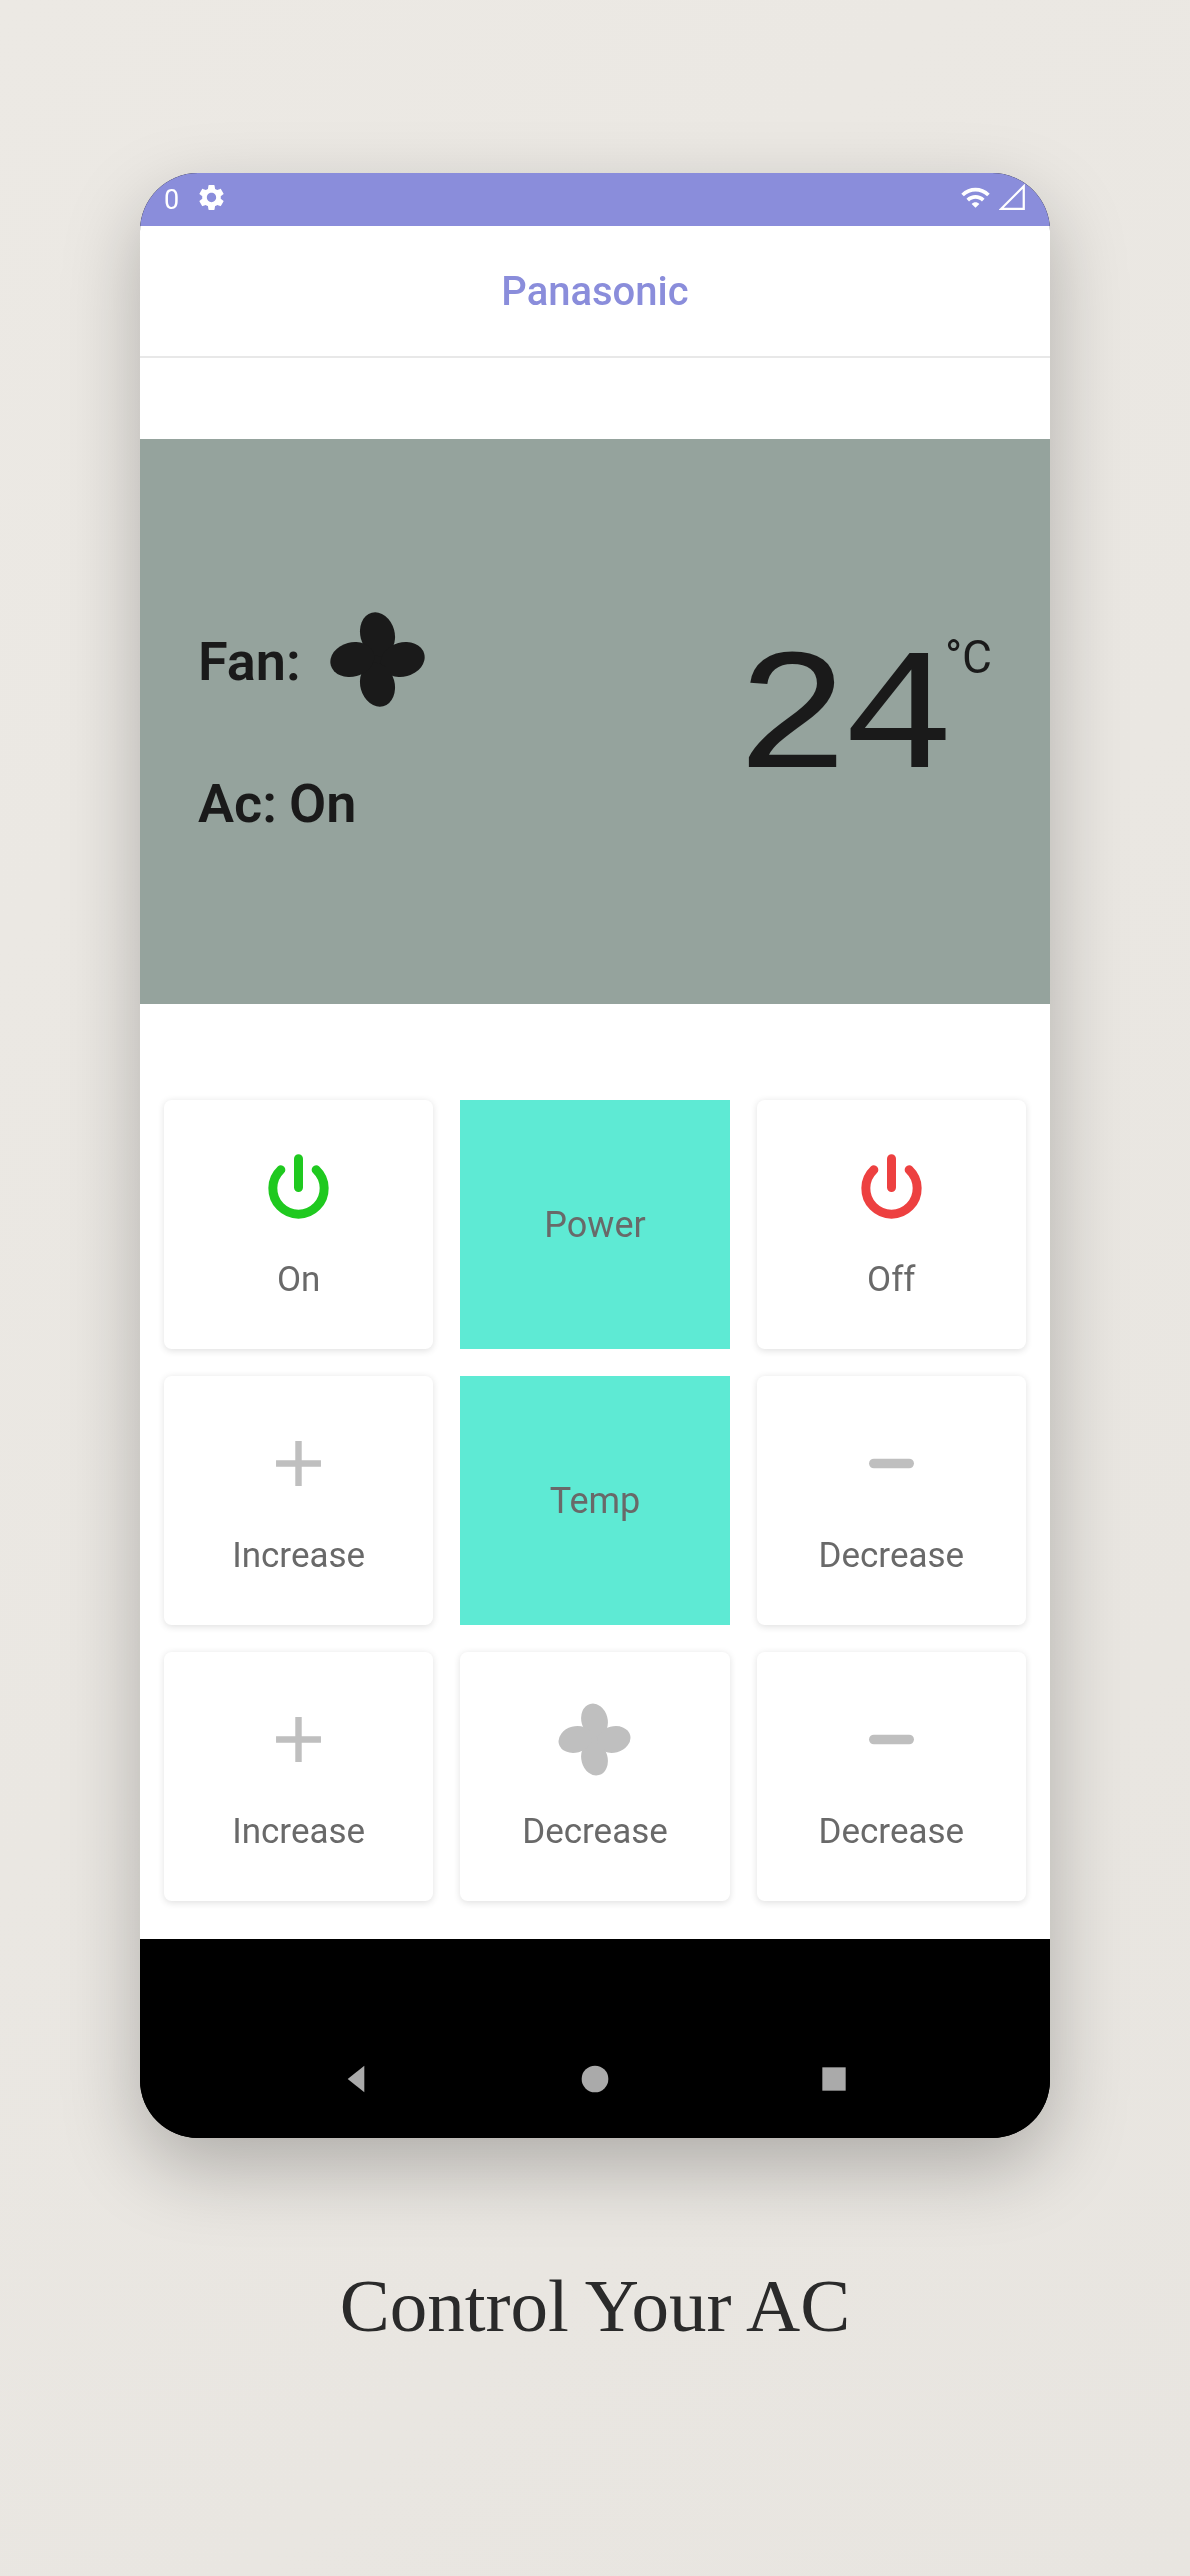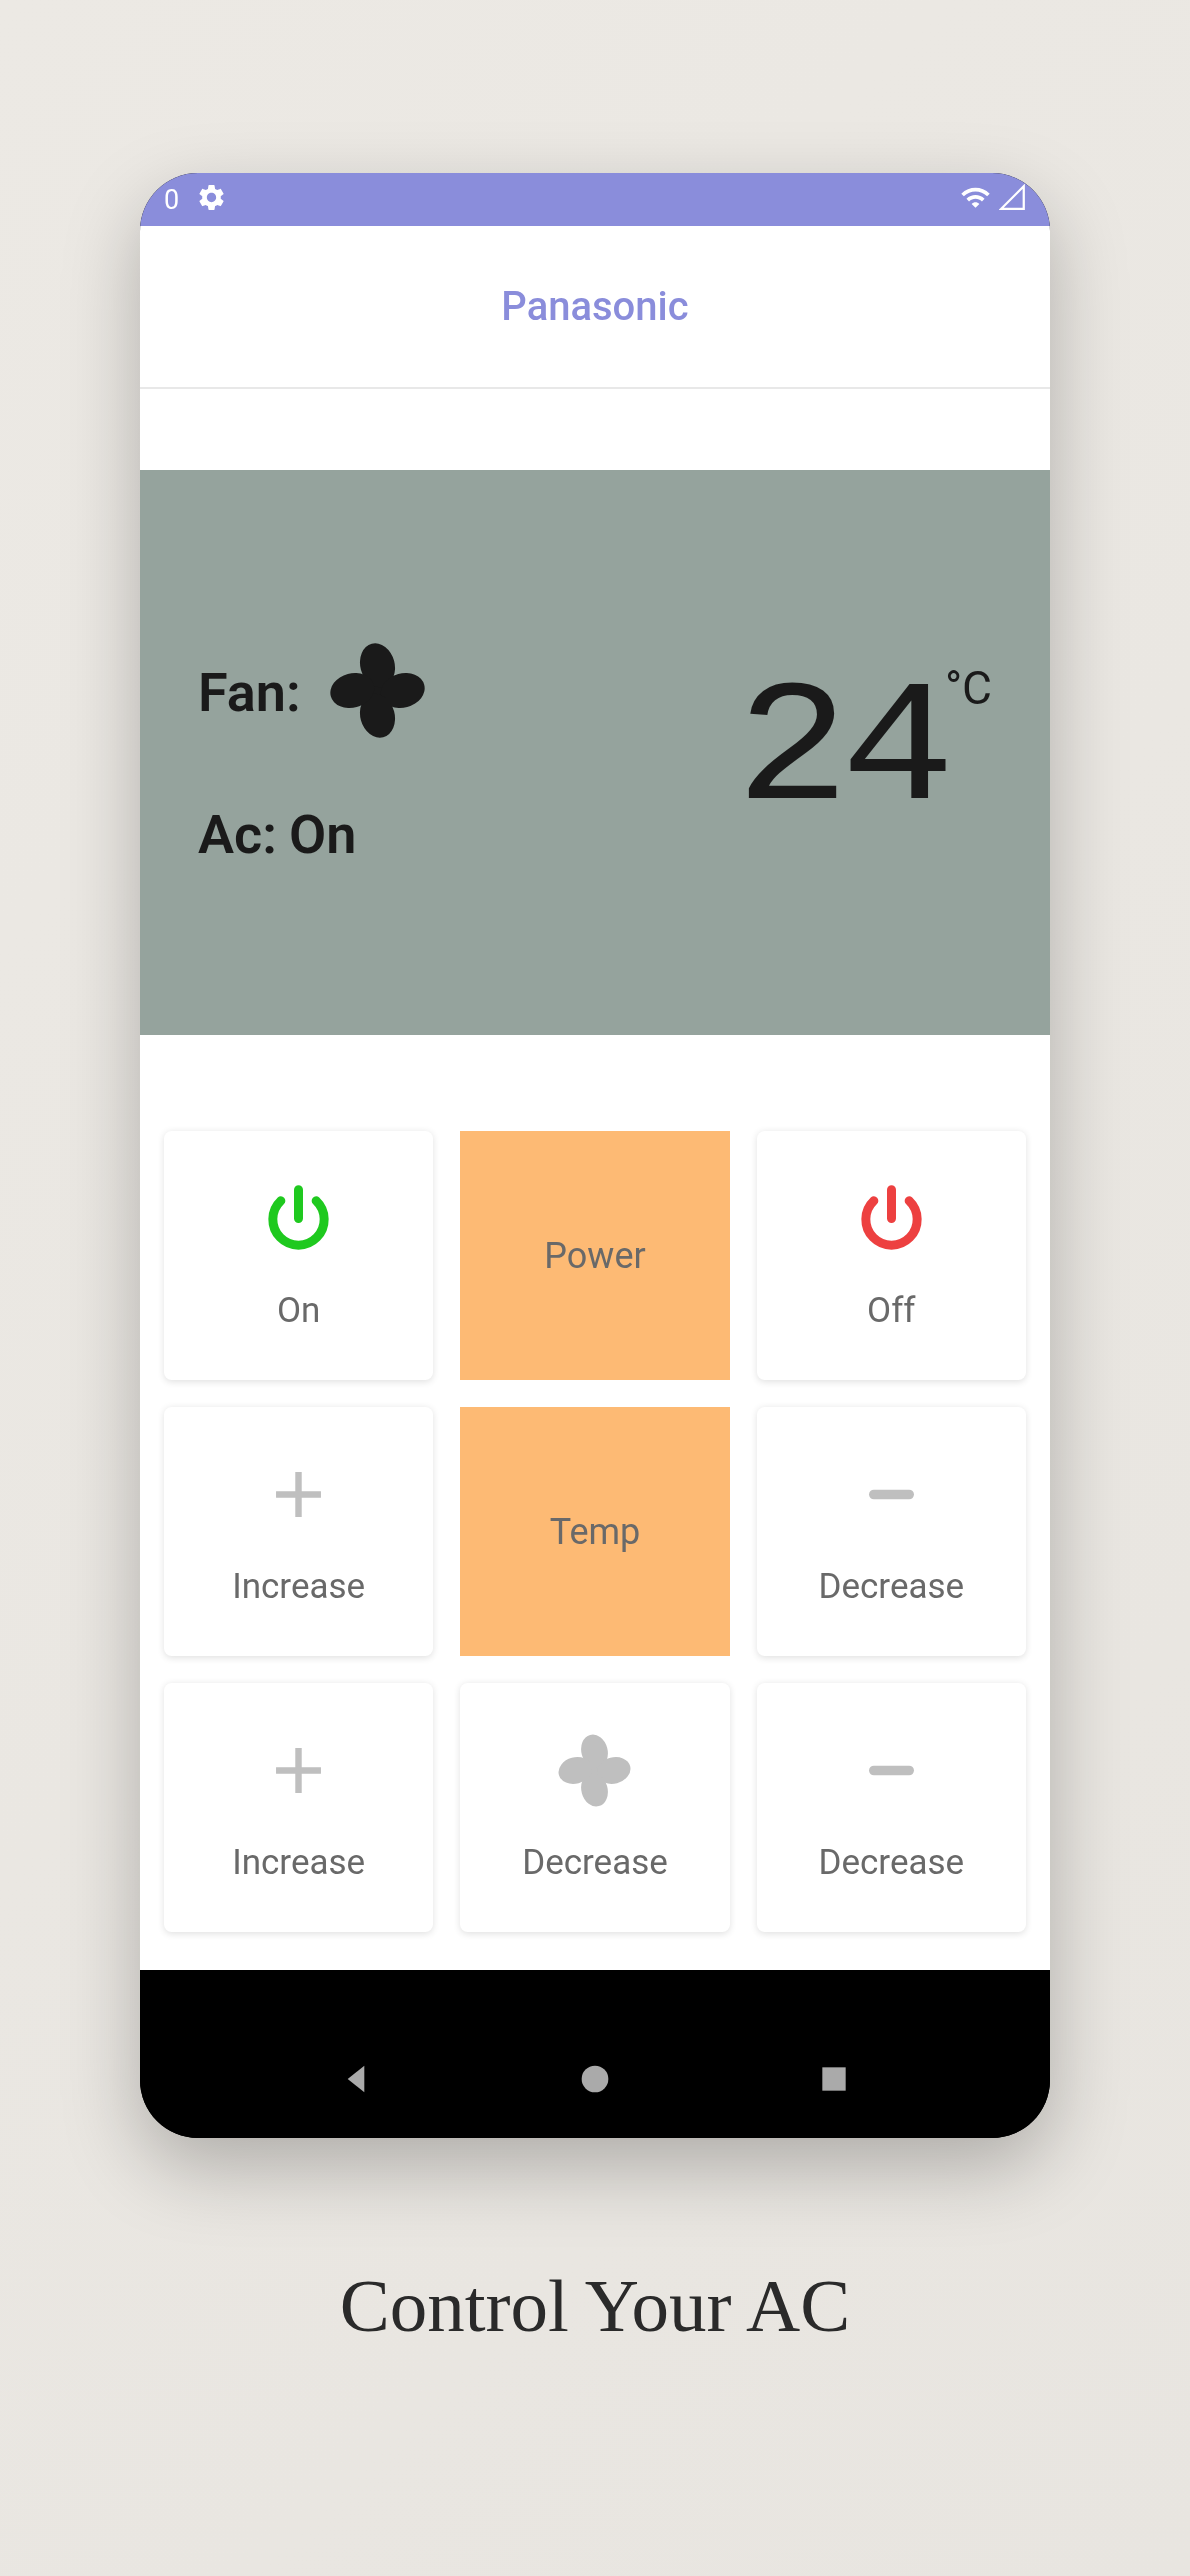--- a/index.html
+++ b/index.html
@@ -63,21 +63,21 @@
       fill: #fff;
     }
     
     .signal-icon svg {
       width: 27px;
       height: 27px;
     }
     
     .app-header {
       background: #fff;
-      height: 163px;
+      height: 132px;
       display: flex;
       align-items: center;
       justify-content: center;
       border-bottom: 2.9px solid #e8e8e8;
     }
     
     .app-title {
       font-size: 40px;
       font-weight: 500;
       color: #8a8ddb;
@@ -182,21 +182,21 @@
       box-shadow: 0 1.9px 7.7px rgba(0,0,0,0.12);
       display: flex;
       flex-direction: column;
       align-items: center;
       justify-content: center;
       gap: 29px;
       cursor: pointer;
     }
     
     .label-card {
-      background: #fdba74;
+      background: #5eead4;
       height: 249px;
       display: flex;
       align-items: center;
       justify-content: center;
     }
     
     .card-icon svg {
       width: 77px;
       height: 77px;
     }

